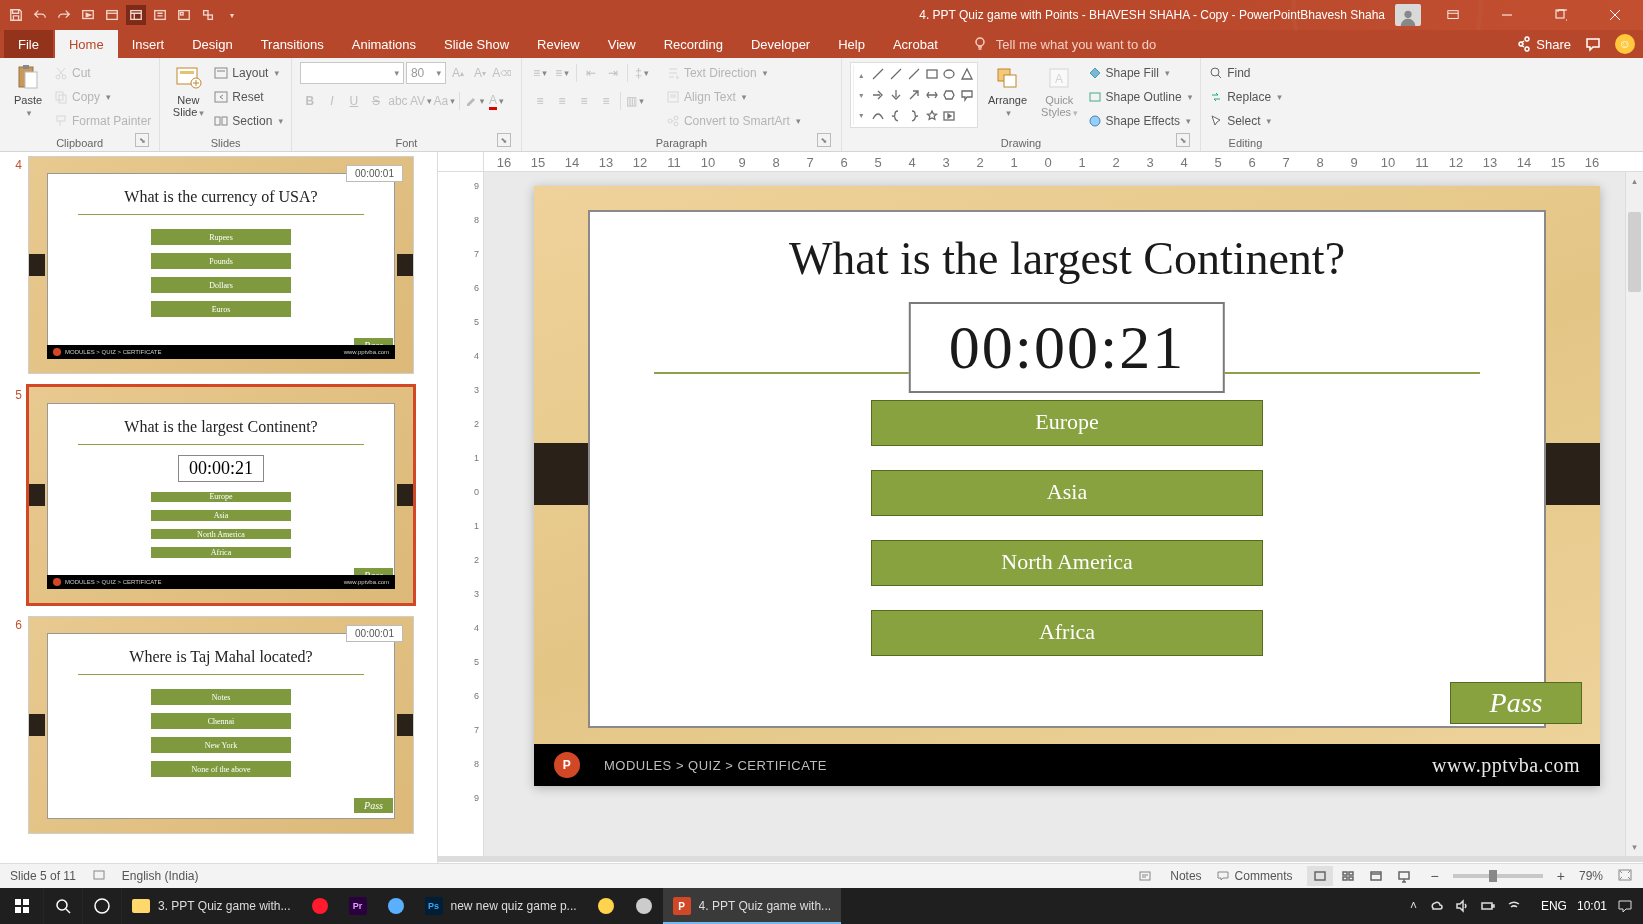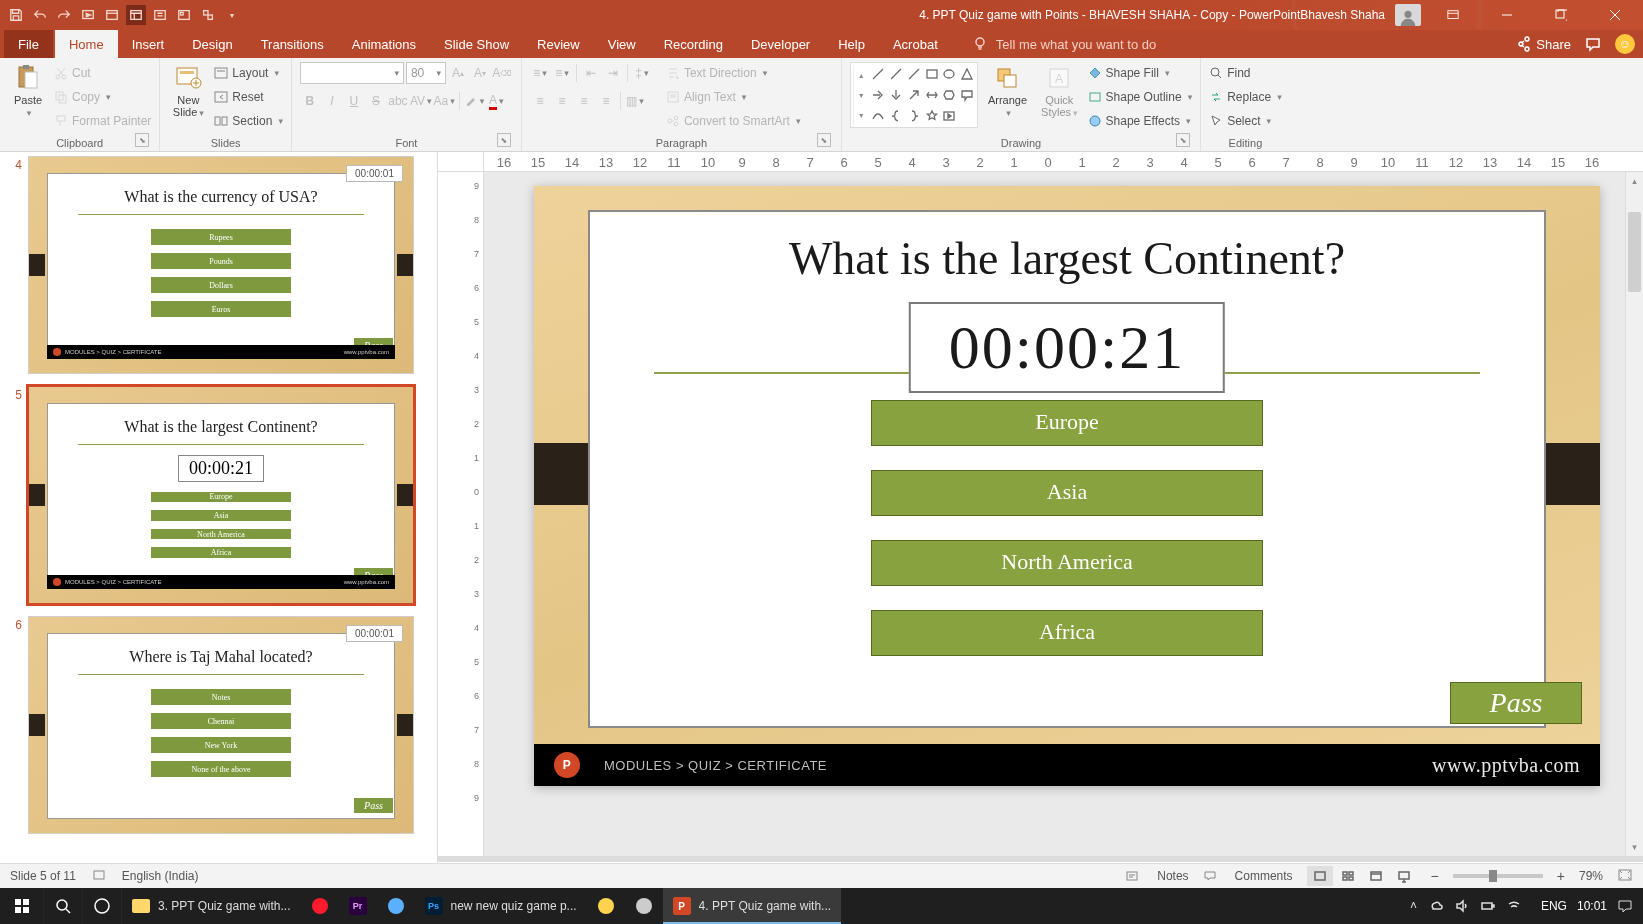--- a/index.html
+++ b/index.html
@@ -791,21 +791,21 @@
       </svg></span>
   <span>English (India)</span>
   <div class="sb-right">
     <span style="display:flex;align-items:center;gap:18px;">
         <svg width="14" height="14" viewBox="0 0 14 14">
           <rect x="2" y="3" width="10" height="8" fill="none" stroke="#888"></rect>
           <path d="M4 6h6M4 8h4" stroke="#888"></path>
         </svg>
         <span>Notes</span>
       </span>
-    <span style="display:flex;align-items:center;gap:18px;">
+    <span style="display:flex;align-items:center;gap:5px;">
         <svg width="14" height="14" viewBox="0 0 14 14">
           <path d="M2 3h10v6H7l-2 2v-2H2z" fill="none" stroke="#888"></path>
         </svg>
         <span>Comments</span>
       </span>
     <div class="view-btns">
       <div class="vb active">
           <svg viewBox="0 0 14 14">
             <rect x="2" y="3" width="10" height="8"></rect>
           </svg>

